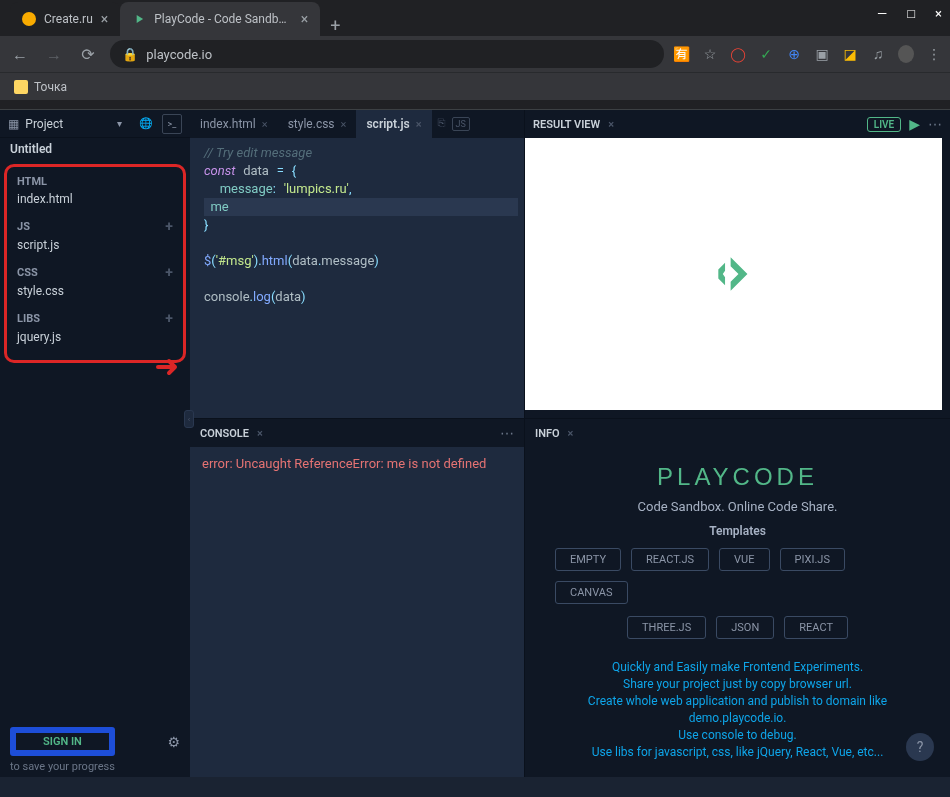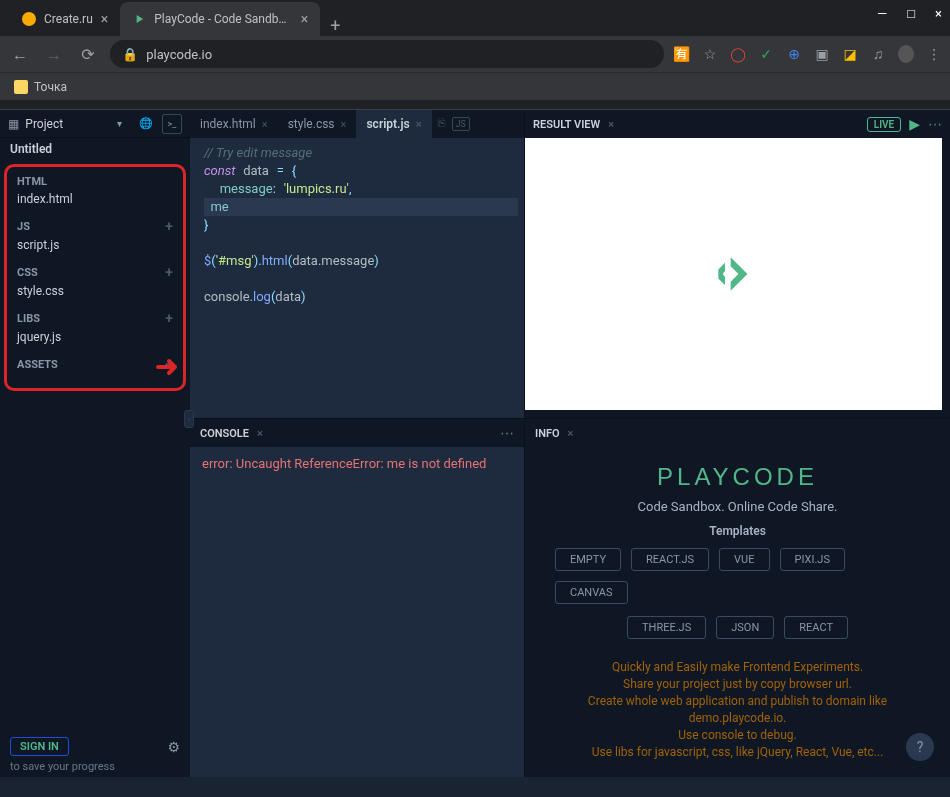--- a/index.html
+++ b/index.html
@@ -36,21 +36,21 @@
 .sb-header .arrow { color:#8b95a7; font-size:10px; margin-right:8px;}
 .sb-header .rico { width:20px; height:20px; display:flex; align-items:center; justify-content:center; color:#8b95a7; font-size:11px;}
 .sb-subtitle { padding:4px 10px 8px; color:#c9d1d9; font-weight:600; font-size:12px;}
 .red-box { border:3px solid #dc2626; border-radius:10px; margin:0 4px; padding:4px 4px 8px 4px; }
 .fgroup { padding:2px 6px 6px 6px; }
 .fgroup-head { display:flex; justify-content:space-between; align-items:center; font-size:11px; font-weight:700; color:#8b95a7; padding:2px 0; }
 .fgroup-head .plus { color:#4a5568; font-size:14px; }
 .fgroup-item { color:#c9d1d9; font-size:12px; padding:2px 0; }
 .sb-footer { margin-top:auto; padding:8px 10px 4px; display:flex; flex-direction:column; gap:4px;}
 .sb-footer-row { display:flex; justify-content:space-between; align-items:center;}
-.signin-btn { border:1px solid #1d4ed8; color:#52b788; padding:2px 9px; font-size:11px; border-radius:3px; font-weight:600;}
+.signin-btn { border:6px solid #1d4ed8; color:#52b788; padding:2px 27px; font-size:11px; border-radius:3px; font-weight:600;}
 .gear { color:#8b95a7; font-size:14px;}
 .sb-footer-txt { color:#6b7688; font-size:11px;}
 
 
 .workarea { flex:1; display:flex; flex-direction:column; position:relative; }
 .top-row { display:flex; height:308px; }
 .editor-panel { flex:1; background:#1e2a3e; display:flex; flex-direction:column; border-right:1px solid #0a111c; min-width:0;}
 .editor-tabs { height:28px; display:flex; align-items:center; background:#0f1724; gap:0; font-size:12px;}
 .etab { padding:0 10px; height:28px; display:flex; align-items:center; gap:6px; color:#8b95a7; cursor:pointer; }
 .etab.active { background:#1e2a3e; color:#c9d1d9; font-weight:600;}
@@ -86,21 +86,21 @@
 .console-body { flex:1; padding:8px 12px; font-family:Consolas,Monaco,monospace; font-size:13px; line-height:17px;}
 .err { color:#e57373;}
 
 .info-panel { width:425px; background:#0f1724; display:flex; flex-direction:column;}
 .info-body { flex:1; padding:14px 30px; display:flex; flex-direction:column; align-items:center; gap:8px; color:#8b95a7; font-size:12px; text-align:center;}
 .brand { font-family:sans-serif; font-size:24px; letter-spacing:4px; font-weight:400; color:#52b788; margin-top:2px;}
 .tagline { color:#a7b2c4; font-size:13px;}
 .tmpl-head { color:#a7b2c4; font-size:12px; font-weight:600; margin-top:2px;}
 .tmpl-row { display:flex; gap:10px; flex-wrap:wrap; justify-content:flex-start; margin:2px 0;}
 .tmpl-btn { border:1px solid #3a4a63; color:#8b95a7; padding:4px 14px; font-size:11px; border-radius:3px;}
-.info-text { margin-top:10px; line-height:17px; color:#a16207; font-size:12px;}
+.info-text { margin-top:10px; line-height:17px; color:#0ea5e9; font-size:12px;}
 .help-fab { position:absolute; right:16px; bottom:16px; width:28px; height:28px; border-radius:50%; background:#2a3850; color:#8b95a7; display:flex; align-items:center; justify-content:center; font-size:14px;}
 
 .splitter-handle { position:absolute; left:-6px; top:300px; width:10px; height:18px; background:#1e2a3e; border:1px solid #2a3850; border-radius:3px; color:#4a5568; font-size:8px; display:flex; align-items:center; justify-content:center;}
 
 svg { display:block; }
 </style>
 </head>
 <body>
 
 <div class="browser-chrome">
@@ -189,26 +189,20 @@
             </div>
           <div class="fgroup-item">style.css</div>
         </div>
         <div class="fgroup">
           <div class="fgroup-head">
               <span>LIBS</span>
               <span class="plus">+</span>
             </div>
           <div class="fgroup-item">jquery.js</div>
         </div>
-        <div class="fgroup">
-          <div class="fgroup-head">
-              <span>ASSETS</span>
-              <span class="plus">+</span>
-            </div>
-        </div>
       </div>
       <svg style="position:absolute;left:155px;top:245px;" width="30" height="30" viewBox="0 0 30 30">
           <path d="M3 12 L20 12 L14 6 M20 12 L14 18" stroke="#dc2626" stroke-width="4" fill="none" stroke-linecap="round" stroke-linejoin="round"></path>
         </svg>
 
       <div class="sb-footer">
         <div class="sb-footer-row">
           <span class="signin-btn">SIGN IN</span>
           <span class="gear">⚙</span>
         </div>

